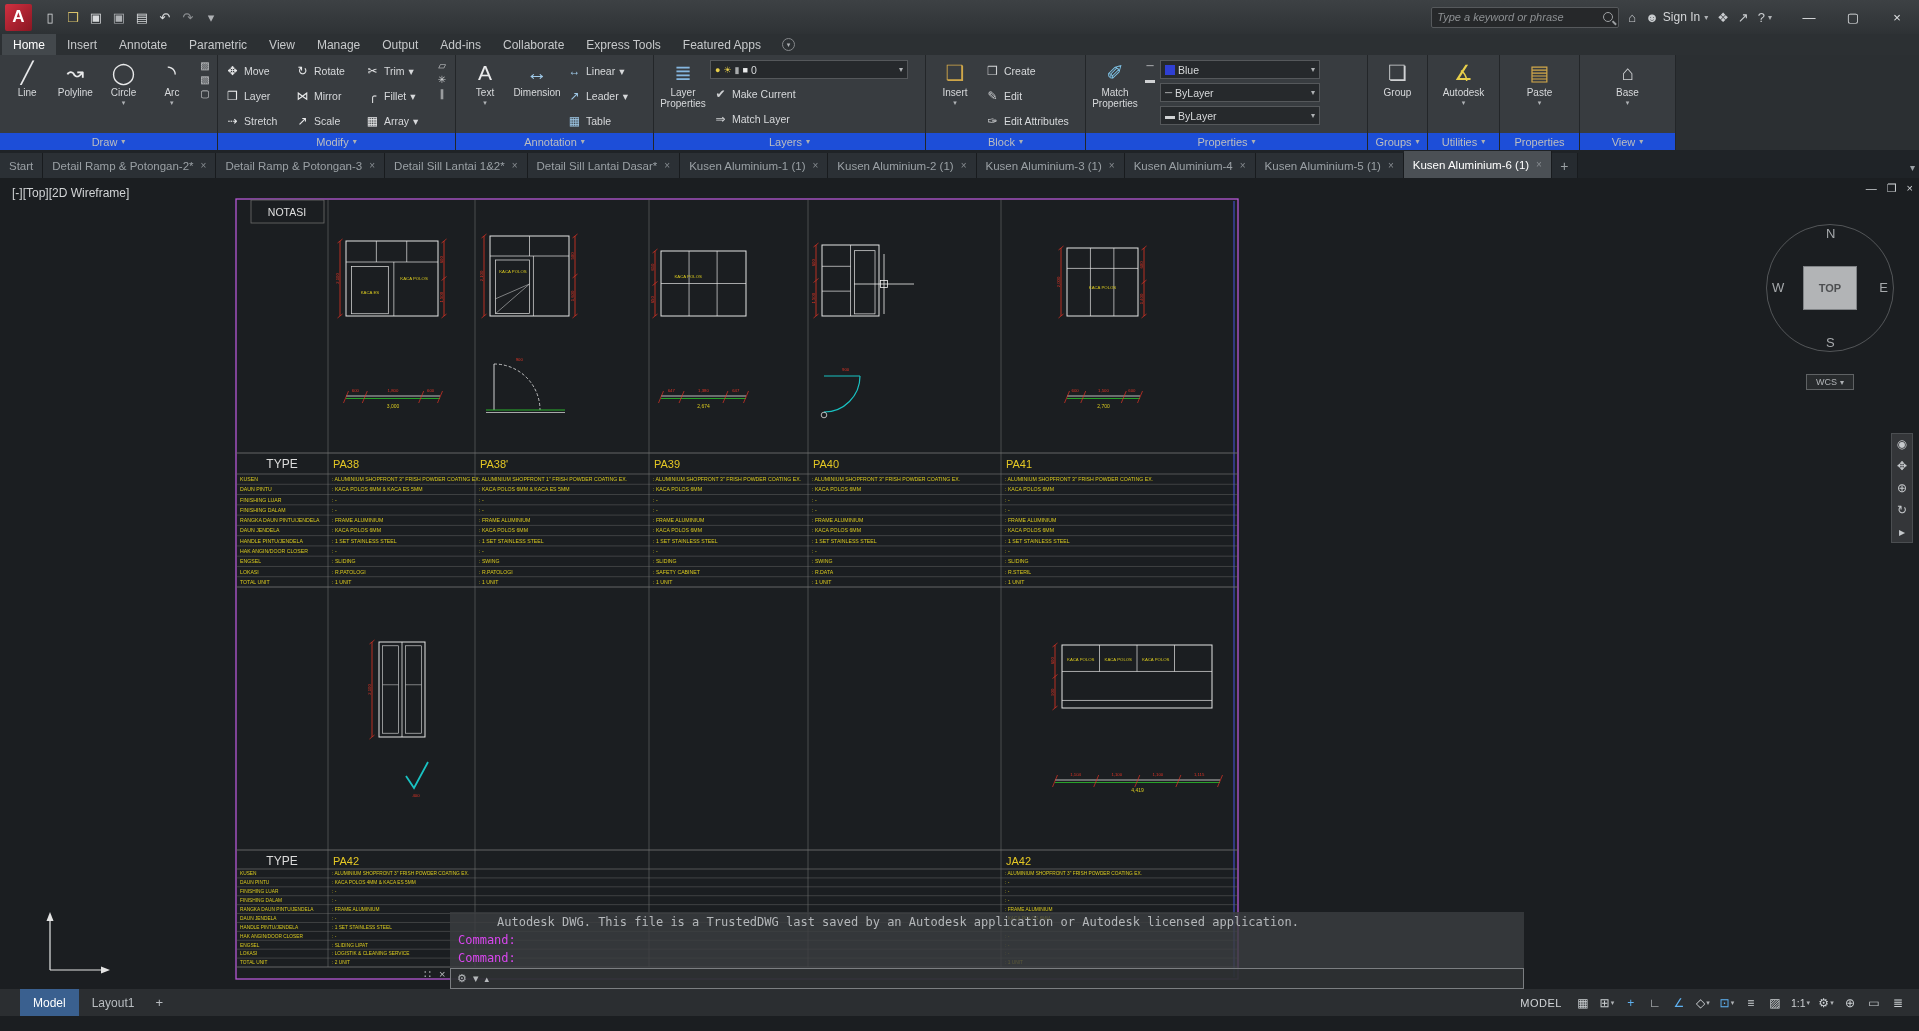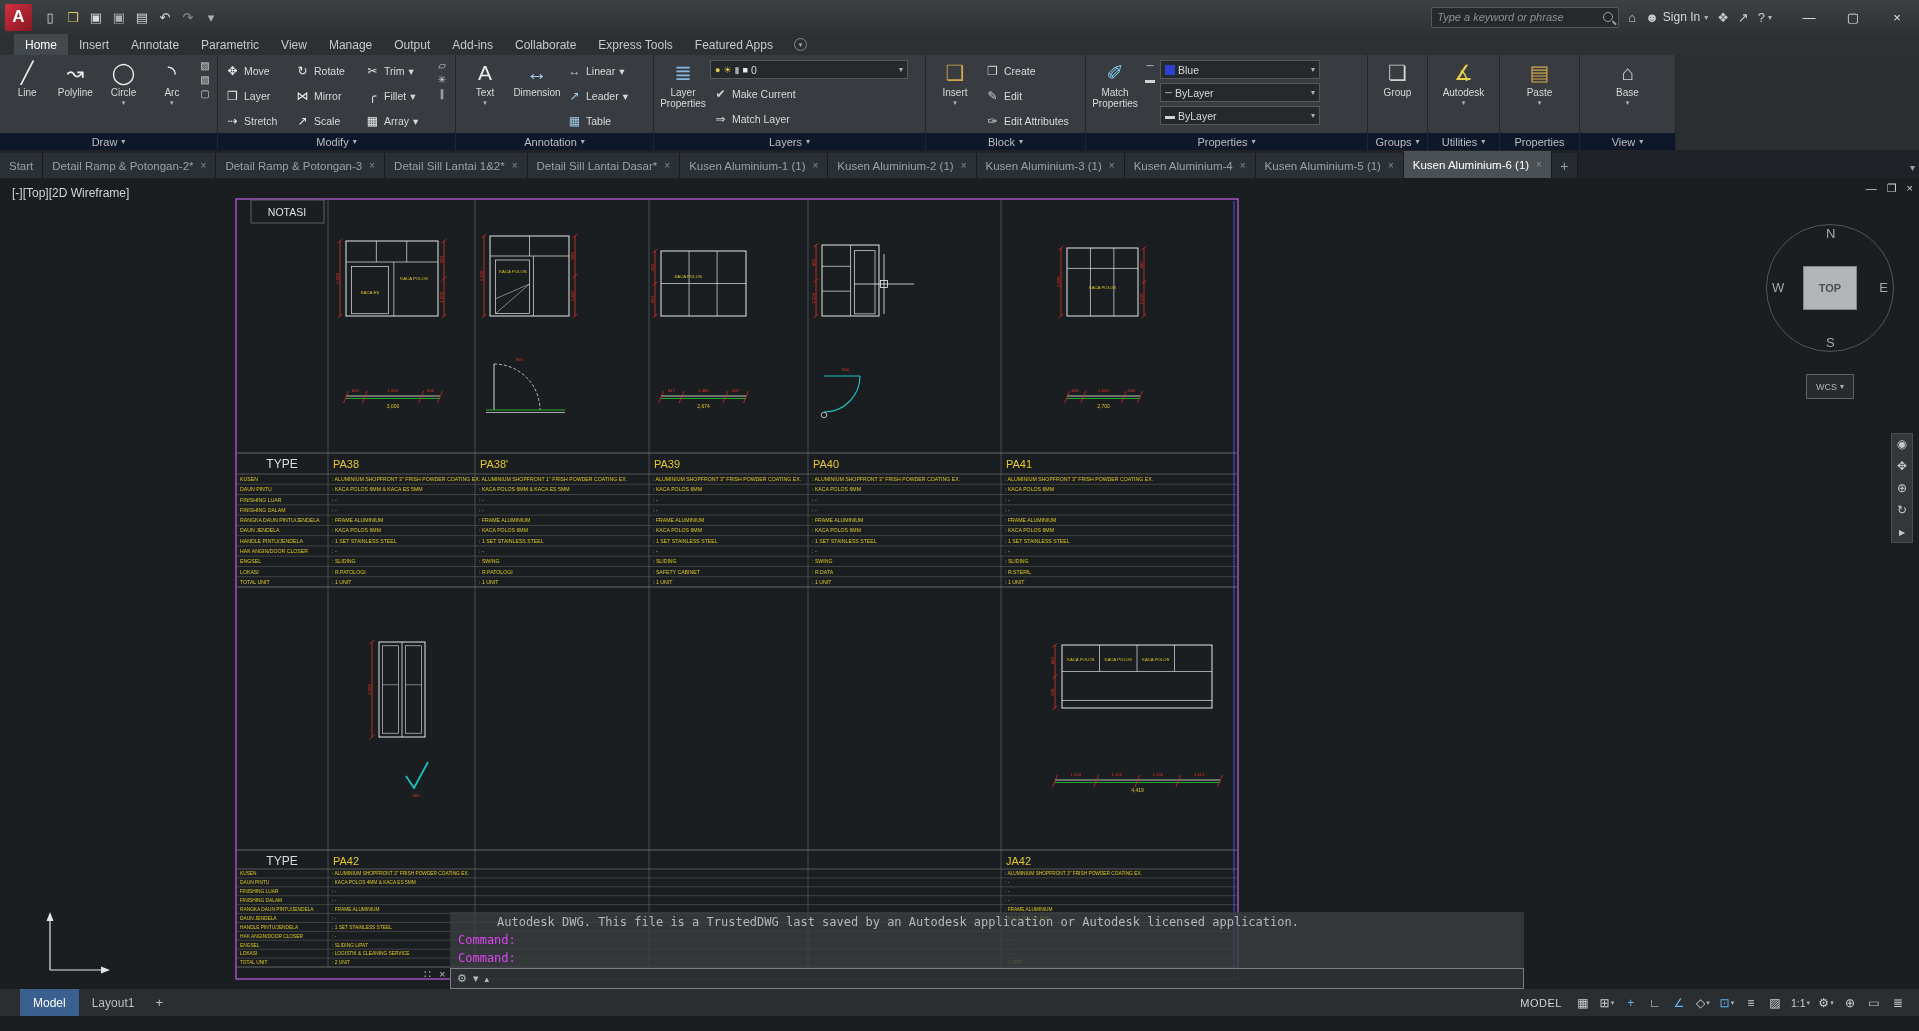--- a/index.html
+++ b/index.html
@@ -18,31 +18,31 @@
   .searchbox .ph{flex:1;font-style:italic;font-size:11px;color:#8d9093;white-space:nowrap;overflow:hidden;}
   .mag{width:10px;height:10px;border:1.5px solid #9da0a3;border-radius:50%;position:relative;flex:0 0 auto;}
   .mag::after{content:"";position:absolute;width:5px;height:1.5px;background:#9da0a3;transform:rotate(45deg);left:8px;top:9px;}
   .tb-ic{font-size:13px;color:#c9cccf;display:flex;align-items:center;gap:3px;}
   .signin{font-size:12px;color:#d4d6d8;display:flex;align-items:center;gap:4px;}
   .dd{font-size:8px;color:#aeb1b4;}
   .winbtns{display:flex;height:100%;margin-left:6px;}
   .winbtn{width:44px;height:100%;display:flex;align-items:center;justify-content:center;font-size:13px;color:#e2e4e6;}
 
   
-  .rtabs{position:absolute;top:34px;left:0;right:0;height:21px;background:#2c3033;display:flex;align-items:stretch;padding-left:14px;z-index:39;}
+  .rtabs{position:absolute;top:34px;left:0;right:0;height:21px;background:#2c3033;display:flex;align-items:stretch;padding-left:2px;z-index:39;}
   .rtab{padding:0 11px;font-size:12px;color:#c7c9cb;display:flex;align-items:center;}
   .rtab.active{background:#43484c;color:#fff;}
   .rtab-extra{display:flex;align-items:center;gap:3px;margin-left:10px;color:#aeb1b4;font-size:9px;}
   .rtab-extra .circ{width:13px;height:13px;border:1px solid #85888b;border-radius:50%;display:flex;align-items:center;justify-content:center;font-size:7px;}
 
   
   .ribbon{position:absolute;top:55px;left:0;right:0;height:95px;background:#2b2f32;display:flex;z-index:38;}
   .panel{height:95px;display:flex;flex-direction:column;background:#383c40;border-right:1px solid #232629;flex:0 0 auto;}
   .panel-body{flex:1;display:flex;align-items:flex-start;padding:3px 4px 0 4px;gap:2px;overflow:hidden;}
-  .panel-label{height:17px;display:flex;align-items:center;justify-content:center;gap:4px;font-size:11px;color:#bcbec0;background:#0f172a;}
+  .panel-label{height:17px;display:flex;align-items:center;justify-content:center;gap:4px;font-size:11px;color:#bcbec0;background:#1d4ed8;}
   .bigbtn{width:50px;display:flex;flex-direction:column;align-items:center;text-align:center;color:#d7d9db;font-size:10px;line-height:1.1;padding-top:1px;}
   .bigbtn .icn{font-size:21px;height:28px;display:flex;align-items:center;justify-content:center;}
   .bigbtn .arrow{font-size:7px;color:#b0b3b6;margin-top:1px;}
   .smallcol{display:flex;flex-direction:column;justify-content:flex-start;}
   .smallbtn{display:flex;align-items:center;gap:4px;height:25px;font-size:10.5px;color:#d7d9db;padding:0 3px;white-space:nowrap;}
   .smallbtn .icn{width:15px;font-size:12px;text-align:center;}
   .grid3{display:grid;grid-template-columns:repeat(3,70px);grid-auto-rows:25px;}
   .minicol{display:flex;flex-direction:column;gap:3px;padding:2px 1px;}
   .minicol .icn{font-size:10px;width:14px;text-align:center;}
   .combo{height:19px;background:#26292c;border:1px solid #55585b;display:flex;align-items:center;gap:3px;font-size:10.5px;color:#d7d9db;padding:0 4px;margin:2px 0;}
@@ -64,21 +64,21 @@
   .canvas{position:absolute;top:178px;left:0;width:1919px;height:811px;background:#1b1e21;overflow:hidden;}
   #cad{position:absolute;left:0;top:0;}
   .vplabel{position:absolute;left:12px;top:8px;font-size:12px;color:#d2d4d6;z-index:5;}
   .doc-controls{position:absolute;right:6px;top:4px;display:flex;gap:10px;color:#cfd2d5;font-size:11px;z-index:5;}
   .viewcube{position:absolute;left:1766px;top:46px;width:128px;height:128px;z-index:5;}
   .vc-ring{position:absolute;inset:0;border:1px solid rgba(150,153,156,.45);border-radius:50%;}
   .vc-l{position:absolute;font-size:13px;color:#a6a9ac;}
   .vc-n{left:60px;top:2px;}  .vc-s{left:60px;bottom:2px;}
   .vc-w{left:6px;top:56px;}  .vc-e{right:6px;top:56px;}
   .vc-top{position:absolute;left:37px;top:42px;width:54px;height:44px;background:#b2b4b6;border:1px solid #808386;color:#4c4e50;font-size:11px;font-weight:bold;display:flex;align-items:center;justify-content:center;}
-  .wcs{position:absolute;left:1806px;top:196px;width:48px;height:25px;border:1px solid rgba(150,153,156,.5);background:rgba(60,63,66,.4);color:#b2b5b8;font-size:9px;display:flex;align-items:center;justify-content:center;gap:3px;z-index:5;}
+  .wcs{position:absolute;left:1806px;top:196px;width:48px;height:16px;border:1px solid rgba(150,153,156,.5);background:rgba(60,63,66,.4);color:#b2b5b8;font-size:9px;display:flex;align-items:center;justify-content:center;gap:3px;z-index:5;}
   .navbar{position:absolute;left:1891px;top:255px;width:22px;background:rgba(72,75,78,.55);border:1px solid rgba(120,123,126,.35);display:flex;flex-direction:column;align-items:center;padding:3px 0;gap:8px;z-index:5;}
   .navbar .icn{font-size:12px;color:#c6c9cc;}
 
   .cmdpanel{position:absolute;left:450px;top:734px;width:1074px;z-index:10;}
   .cmd-hist{background:rgba(58,61,64,.82);padding:1px 0;}
   .cmd-line{height:18px;line-height:18px;font-family:"DejaVu Sans Mono",monospace;font-size:12px;color:#d946ef;padding-left:8px;white-space:nowrap;overflow:hidden;}
   .cmd-line.trusted{color:#b4b7ba;padding-left:47px;}
   .cmd-input{height:21px;background:rgba(45,48,51,.95);border:1px solid #7b7e81;display:flex;align-items:center;gap:6px;padding:0 6px;font-family:"DejaVu Sans Mono",monospace;}
   .cmd-icn{font-size:11px;color:#b6b9bc;}
   .cmd-ghost{flex:1;font-size:12px;color:#8f969c;}

